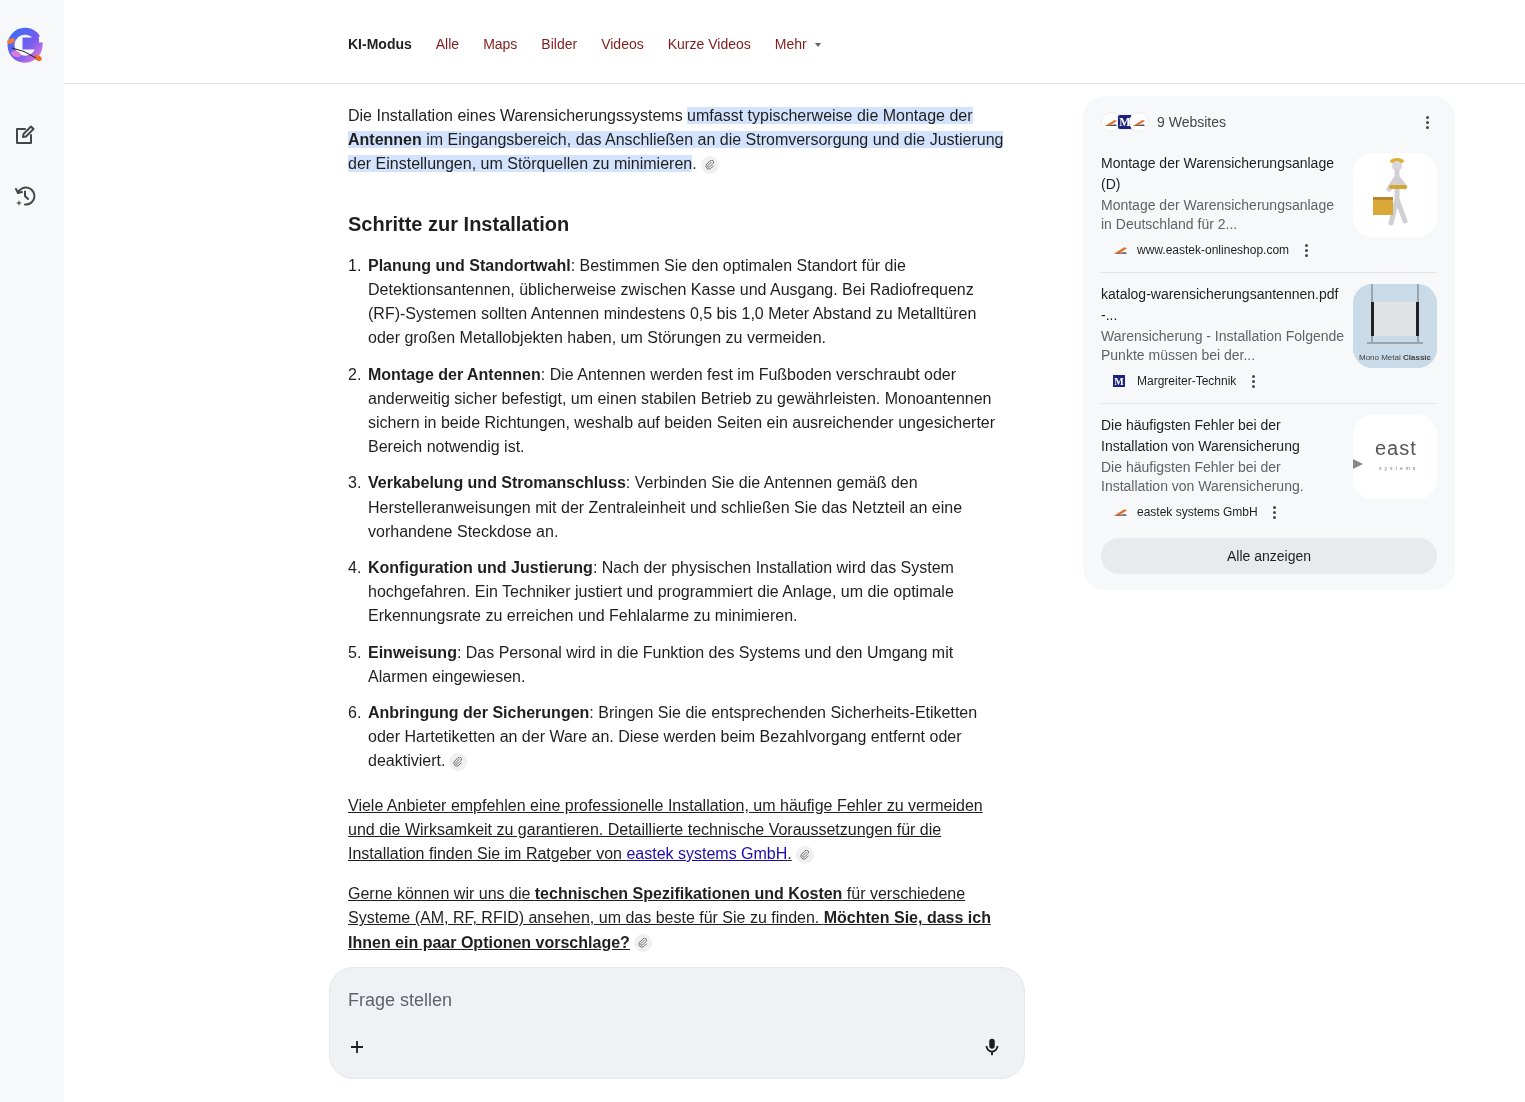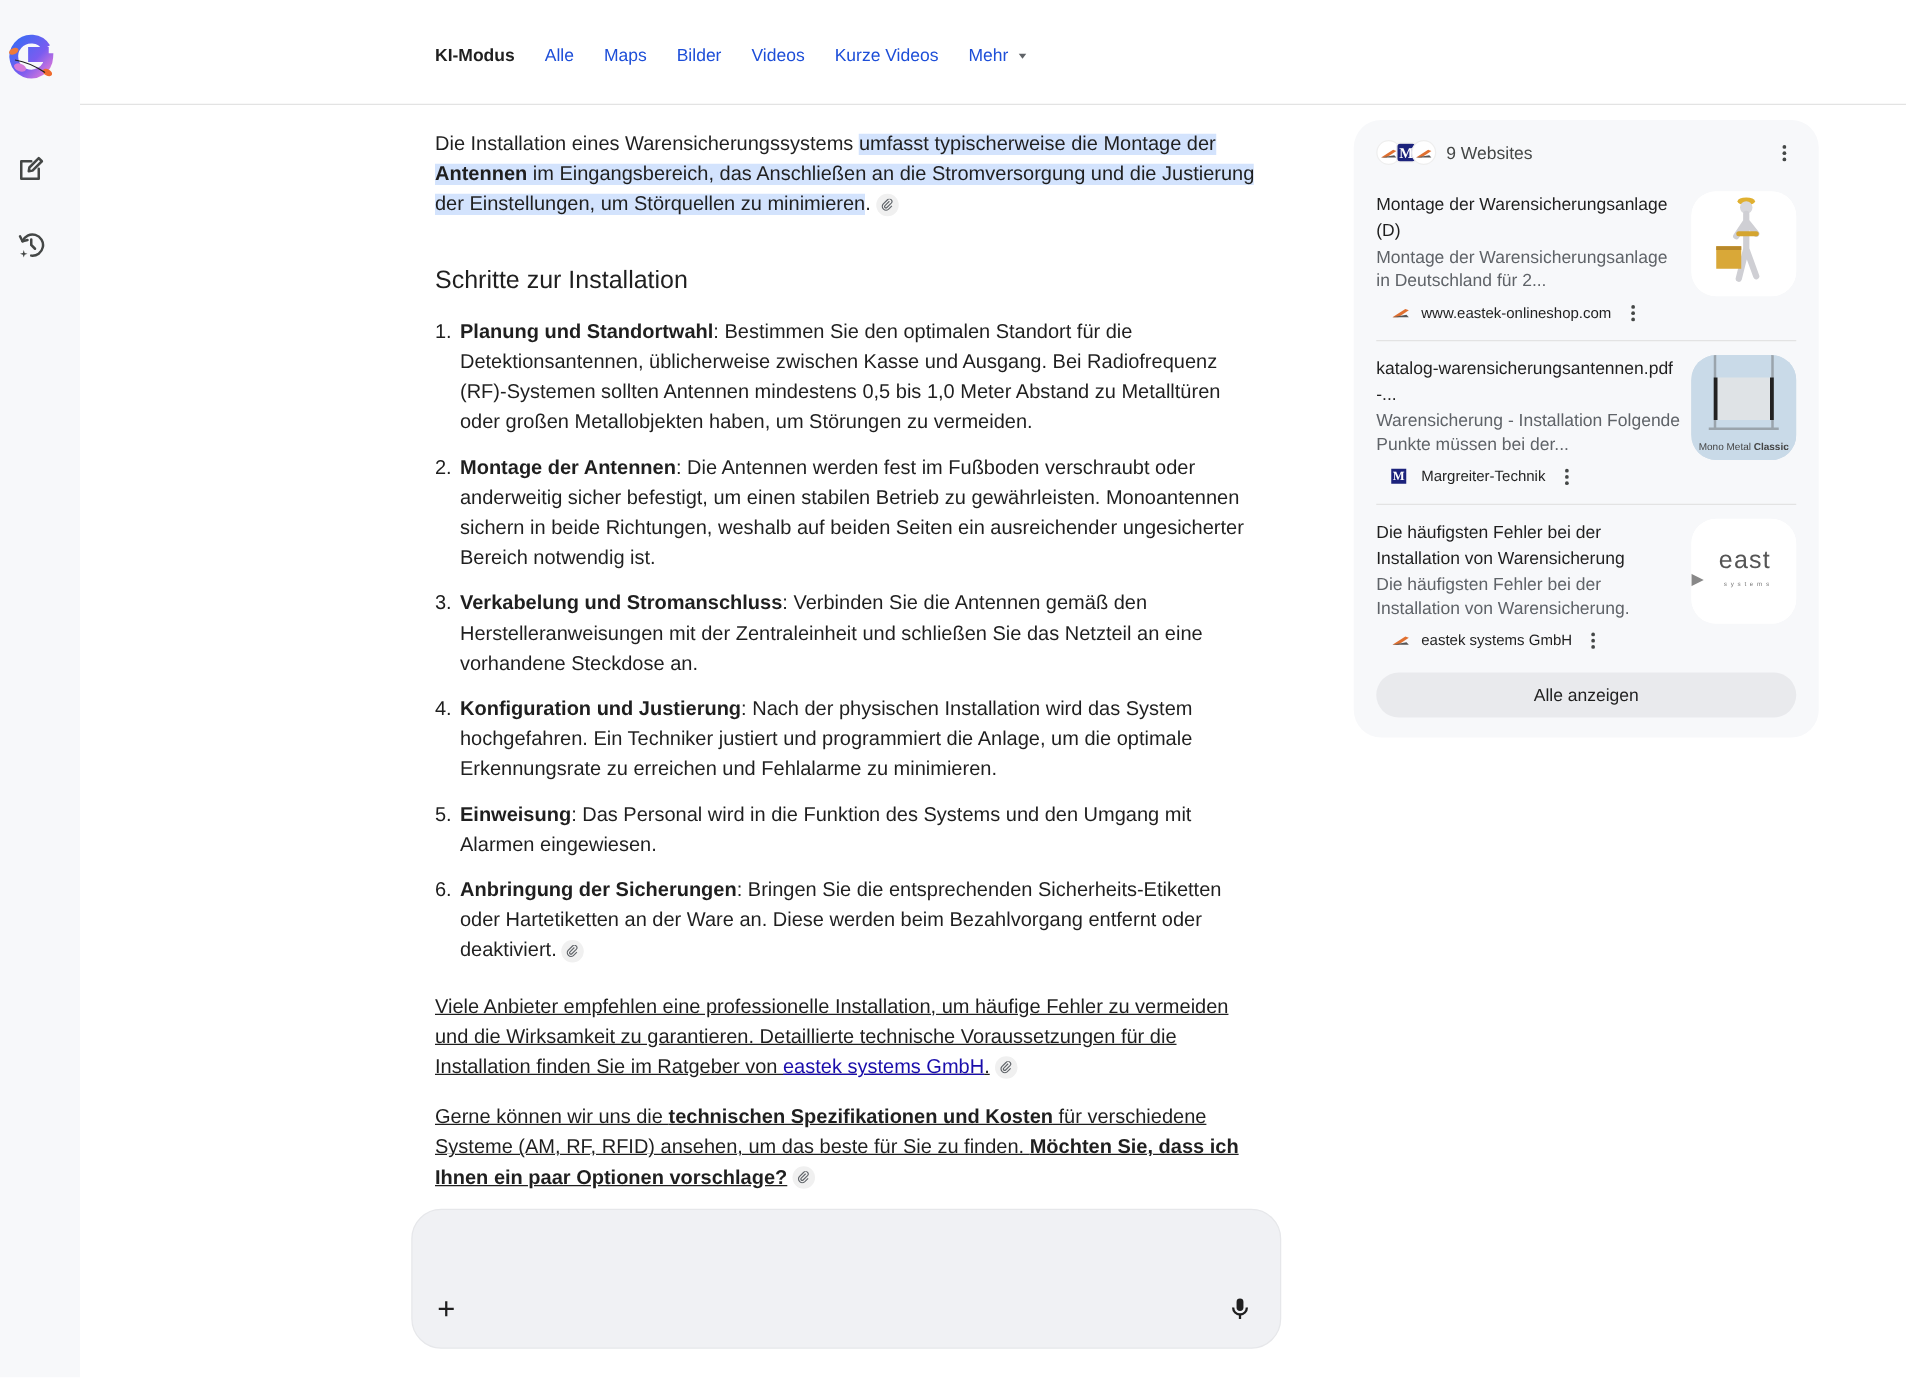--- a/index.html
+++ b/index.html
@@ -8,30 +8,30 @@
 
   
   .sidebar { position: absolute; left: 0; top: 0; width: 64px; height: 1102px; background: #f7f8fa; }
   .logo { position: absolute; left: 4px; top: 24px; width: 42px; height: 42px; }
   .side-btn { position: absolute; left: 8px; width: 34px; height: 34px; display: flex; align-items: center; justify-content: center; cursor: pointer; border-radius: 50%; }
   .side-btn svg { width: 24px; height: 24px; }
 
   
   .header { position: absolute; left: 64px; top: 0; right: 0; height: 84px; border-bottom: 1px solid #e3e3e3; background: #fff; }
   .tabs { position: absolute; left: 284px; top: 34px; display: flex; gap: 0; }
-  .tab { font-size: 14px; color: #1d4ed8; margin-right: 24px; cursor: pointer; white-space: nowrap; display: flex; align-items: center; height: 20px; }
+  .tab { font-size: 14px; color: #7f1d1d; margin-right: 24px; cursor: pointer; white-space: nowrap; display: flex; align-items: center; height: 20px; }
   .tab.active { color: #1f1f1f; font-weight: 600; }
   .tab .caret { width: 0; height: 0; border-left: 3.5px solid transparent; border-right: 3.5px solid transparent; border-top: 4px solid #5f6368; margin-left: 8px; margin-top: 2px; }
 
   
   .main { position: absolute; left: 348px; top: 104px; width: 660px; font-size: 16px; line-height: 24.2px; color: #1f1f1f; }
   .hl { background: #d3e3fd; }
   .cite { display: inline-flex; align-items: center; justify-content: center; width: 18px; height: 18px; border-radius: 50%; background: #f0f0f0; vertical-align: middle; margin-left: 4px; cursor: pointer; }
   .cite svg { width: 10px; height: 10px; }
-  h2.section { font-size: 20px; font-weight: 400; margin-top: 35px; margin-bottom: 18px; color: #1f1f1f; }
+  h2.section { font-size: 20px; font-weight: 700; margin-top: 35px; margin-bottom: 18px; color: #1f1f1f; }
   ol.steps { list-style: none; }
   ol.steps li { position: relative; padding-left: 20px; margin-bottom: 12px; }
   ol.steps li .num { position: absolute; left: 0; top: 0; }
   p.para { margin-top: 16px; text-decoration: underline; }
   p.para + p.para { margin-top: 16px; }
   a.link { color: #1a0dab; text-decoration: underline; }
   b { font-weight: 700; }
 
   
   .ask { position: absolute; left: 329px; top: 967px; width: 696px; height: 112px; background: #f0f1f4; border-radius: 24px; border: 1px solid #e6e7ea; }
@@ -158,20 +158,21 @@
   <p class="para">
     <span>Gerne können wir uns die </span><b>technischen Spezifikationen und Kosten</b><span> für verschiedene Systeme (AM, RF, RFID) ansehen, um das beste für Sie zu finden. </span><b>Möchten Sie, dass ich Ihnen ein paar Optionen vorschlage?</b><span class="cite">
         <svg viewBox="0 0 10 10">
           <path d="M6.5 2 L3 5.5 A1 1 0 0 0 4.5 7 L8 3.5 A2 2 0 0 0 5 0.8 L1.5 4.3 A3 3 0 0 0 5.7 8.5 L8.5 5.7" fill="none" stroke="#5f6368" stroke-width="0.9"></path>
         </svg>
       </span>
   </p>
 </div>
 
 <div class="ask">
+  <input type="text" placeholder="Frage stellen" style="">
   <div class="plus">
     <svg viewBox="0 0 16 16" width="16" height="16">
         <path d="M8 2 V14 M2 8 H14" stroke="#1f1f1f" stroke-width="1.8"></path>
       </svg>
   </div>
   <div class="mic">
     <svg viewBox="0 0 24 24" width="22" height="22">
       <rect x="9" y="3" width="6" height="11" rx="3" fill="#1f1f1f"></rect>
       <path d="M6 11 A6 6 0 0 0 18 11" fill="none" stroke="#1f1f1f" stroke-width="2"></path>
       <path d="M12 17 V21" stroke="#1f1f1f" stroke-width="2"></path>

